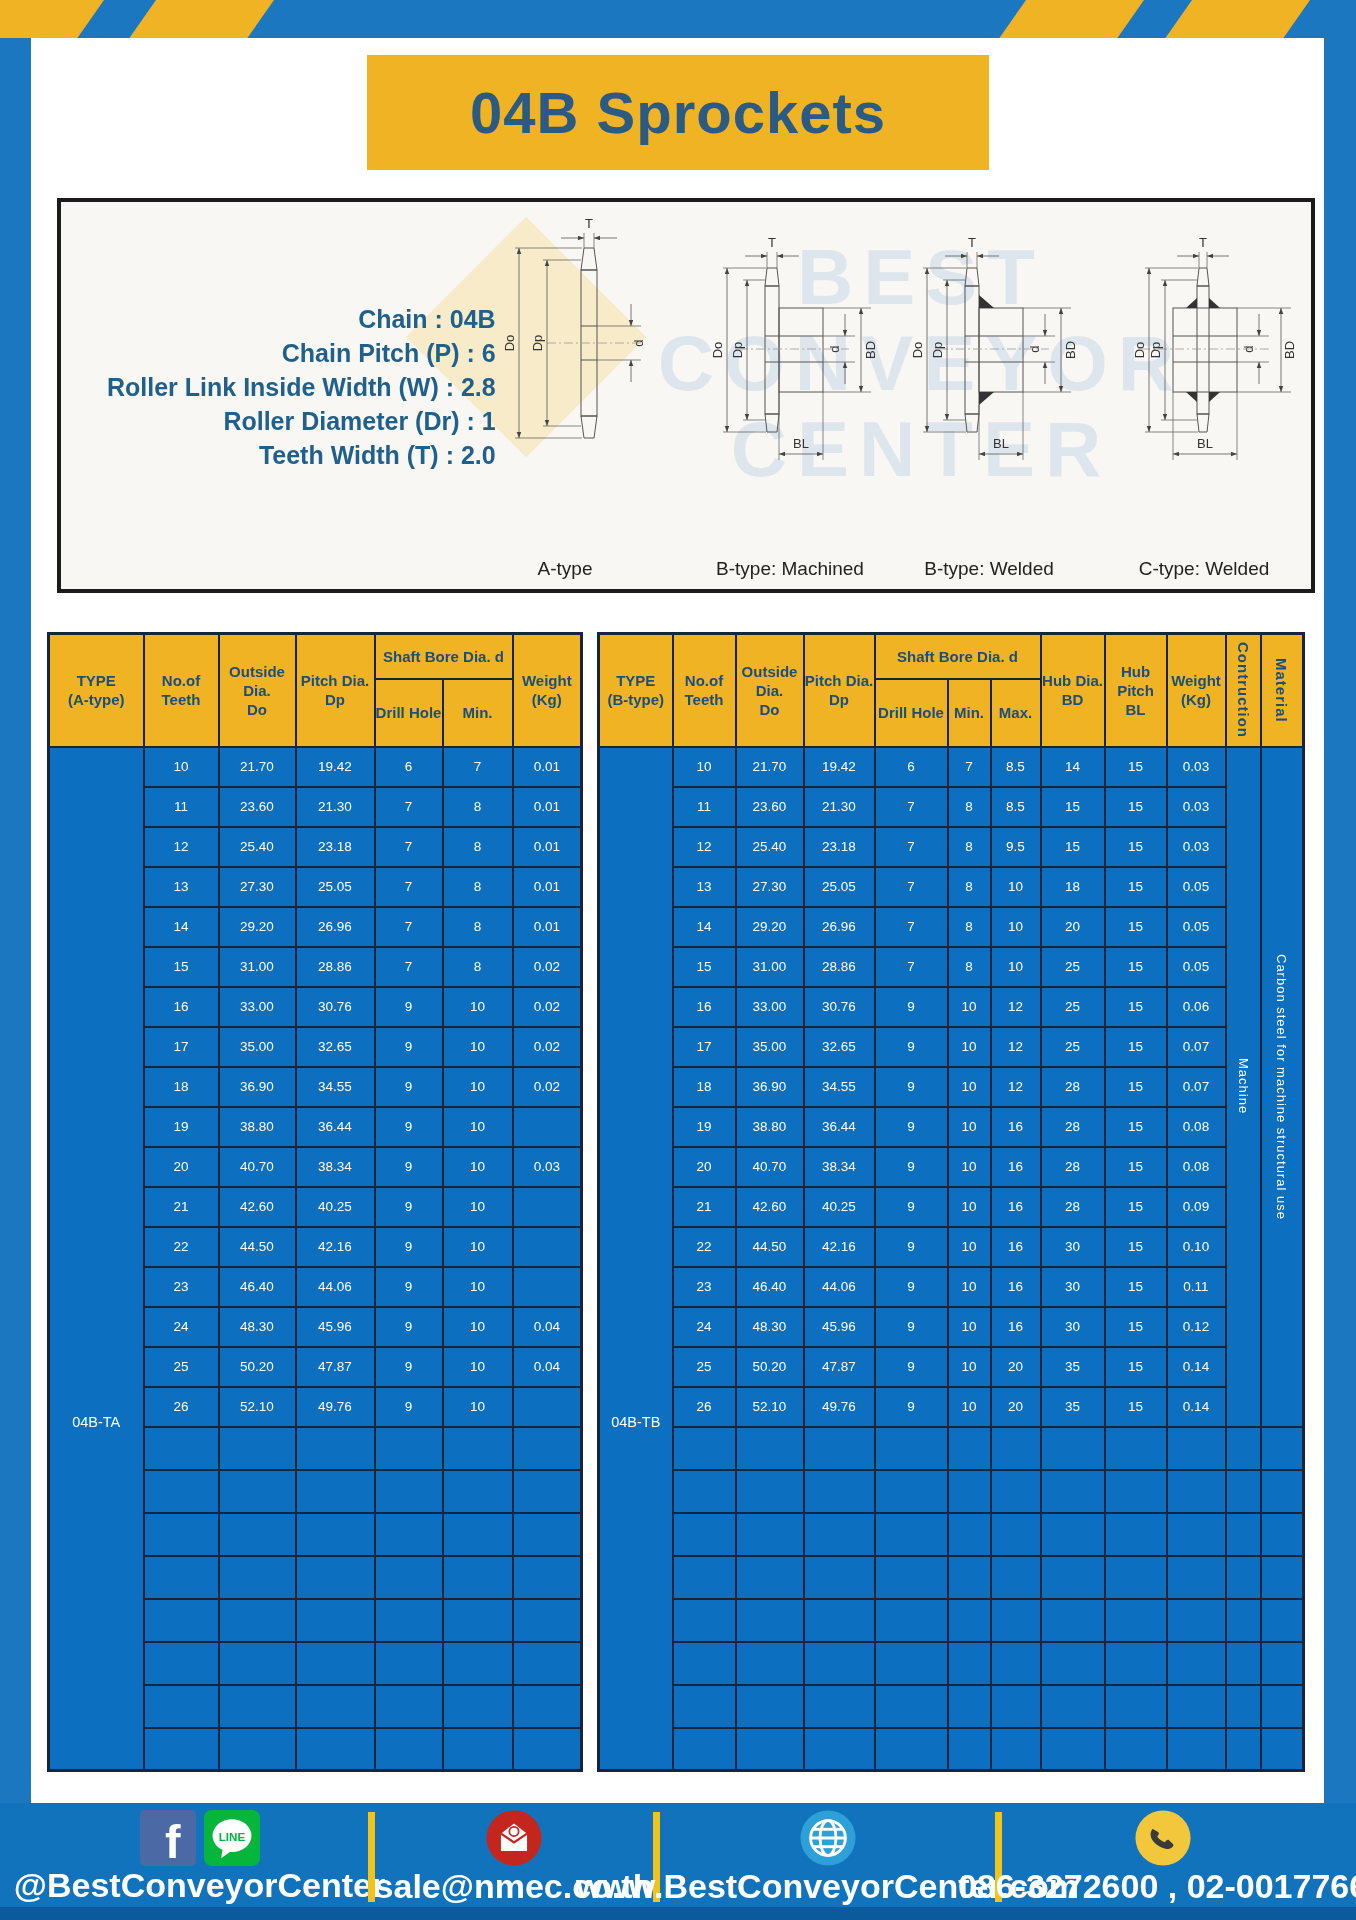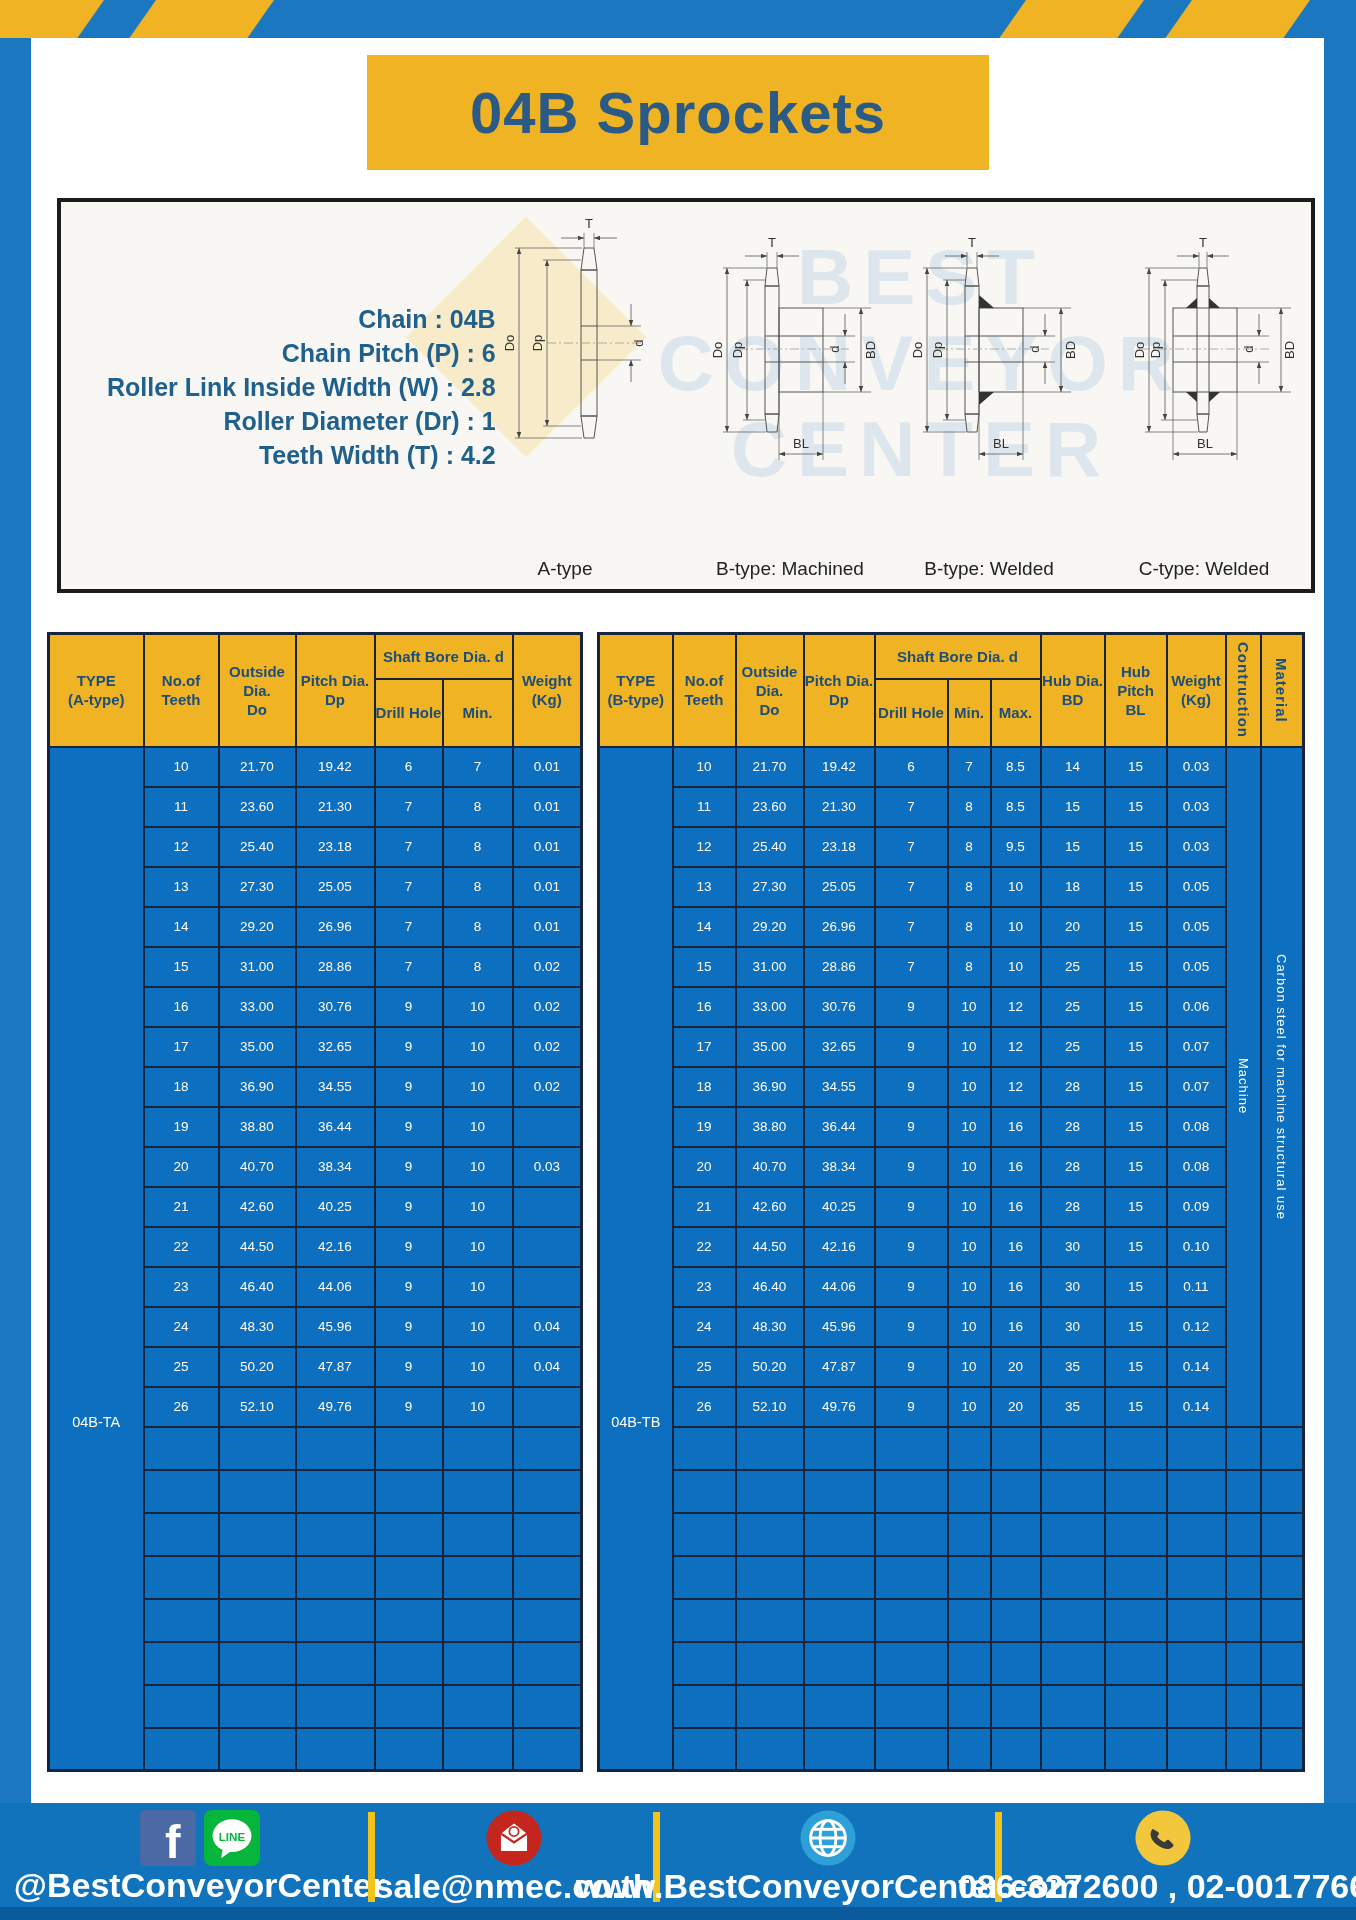--- a/index.html
+++ b/index.html
@@ -81,21 +81,21 @@
         <div>BEST</div>
         <div>CONVEYOR</div>
         <div>CENTER</div>
       </div>
 
       <div class="spec-lines">
         <div>Chain  : 04B</div>
         <div>Chain Pitch (P)  :  6</div>
         <div>Roller Link Inside Width (W)  :  2.8</div>
         <div>Roller Diameter (Dr)  : 1</div>
-        <div>Teeth Width (T)  :  4.2</div>
+        <div>Teeth Width (T)  :  2.0</div>
       </div>
 
       <div class="diagrams">
         <svg width="810" height="376" viewBox="0 0 810 376">
           <defs>
             <marker id="aa" markerWidth="9" markerHeight="8" refX="8" refY="3" orient="auto-start-reverse">
               <path d="M0,0 L8,3 L0,6 z" fill="#444"></path>
             </marker>
           </defs>
           <g stroke="#555" stroke-width="1" fill="none" font-size="13">

